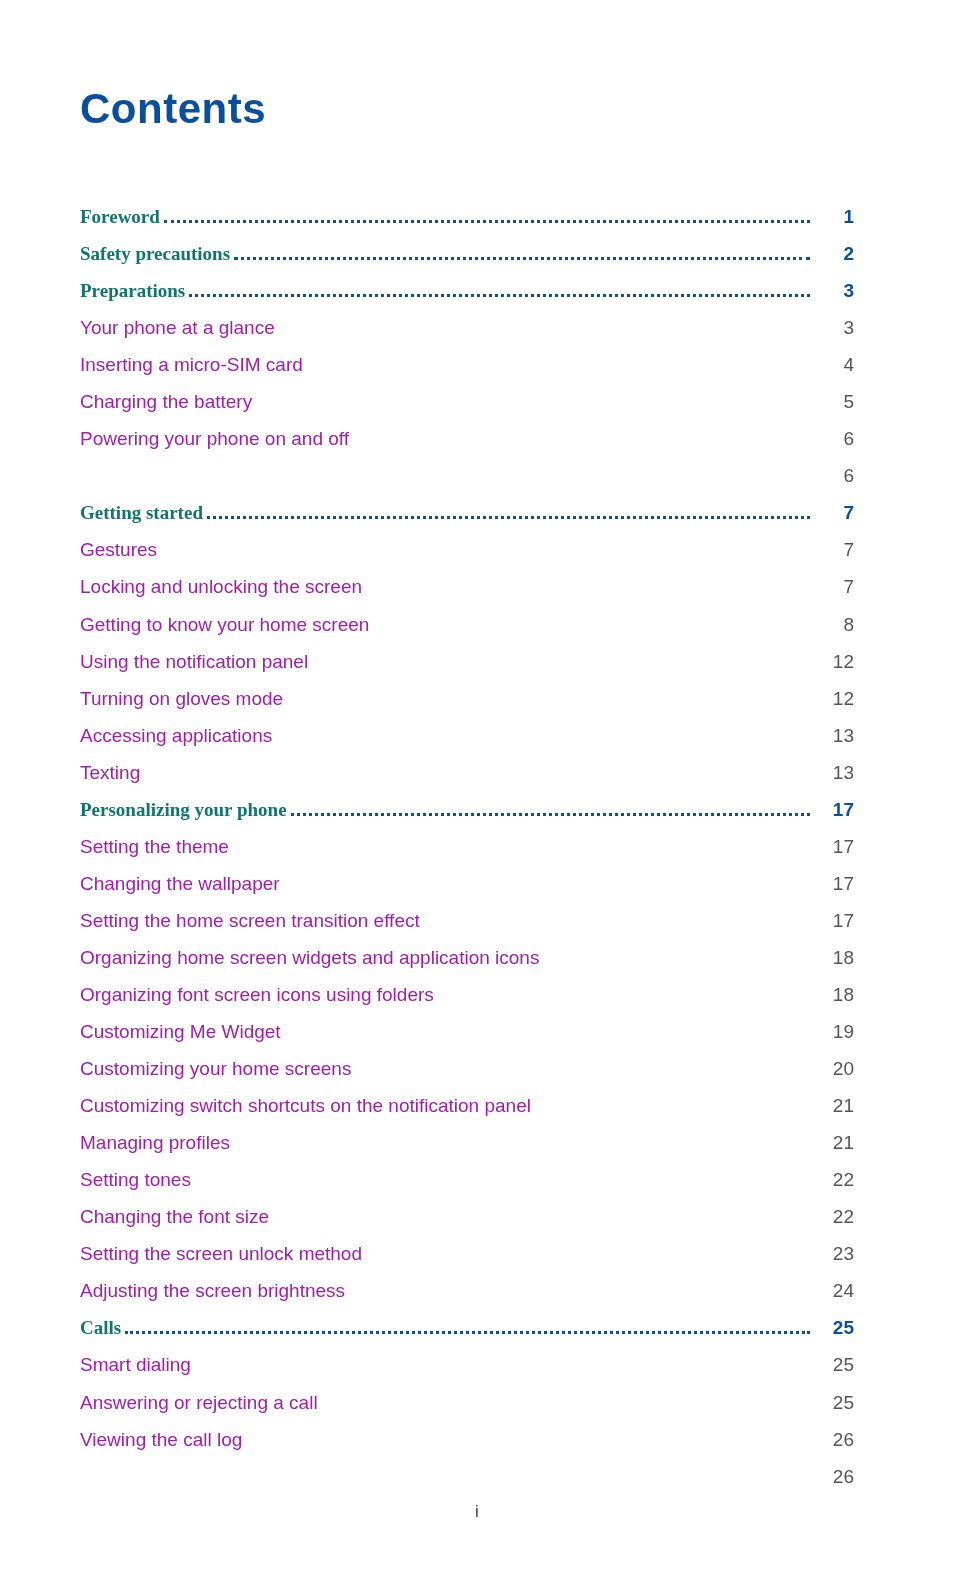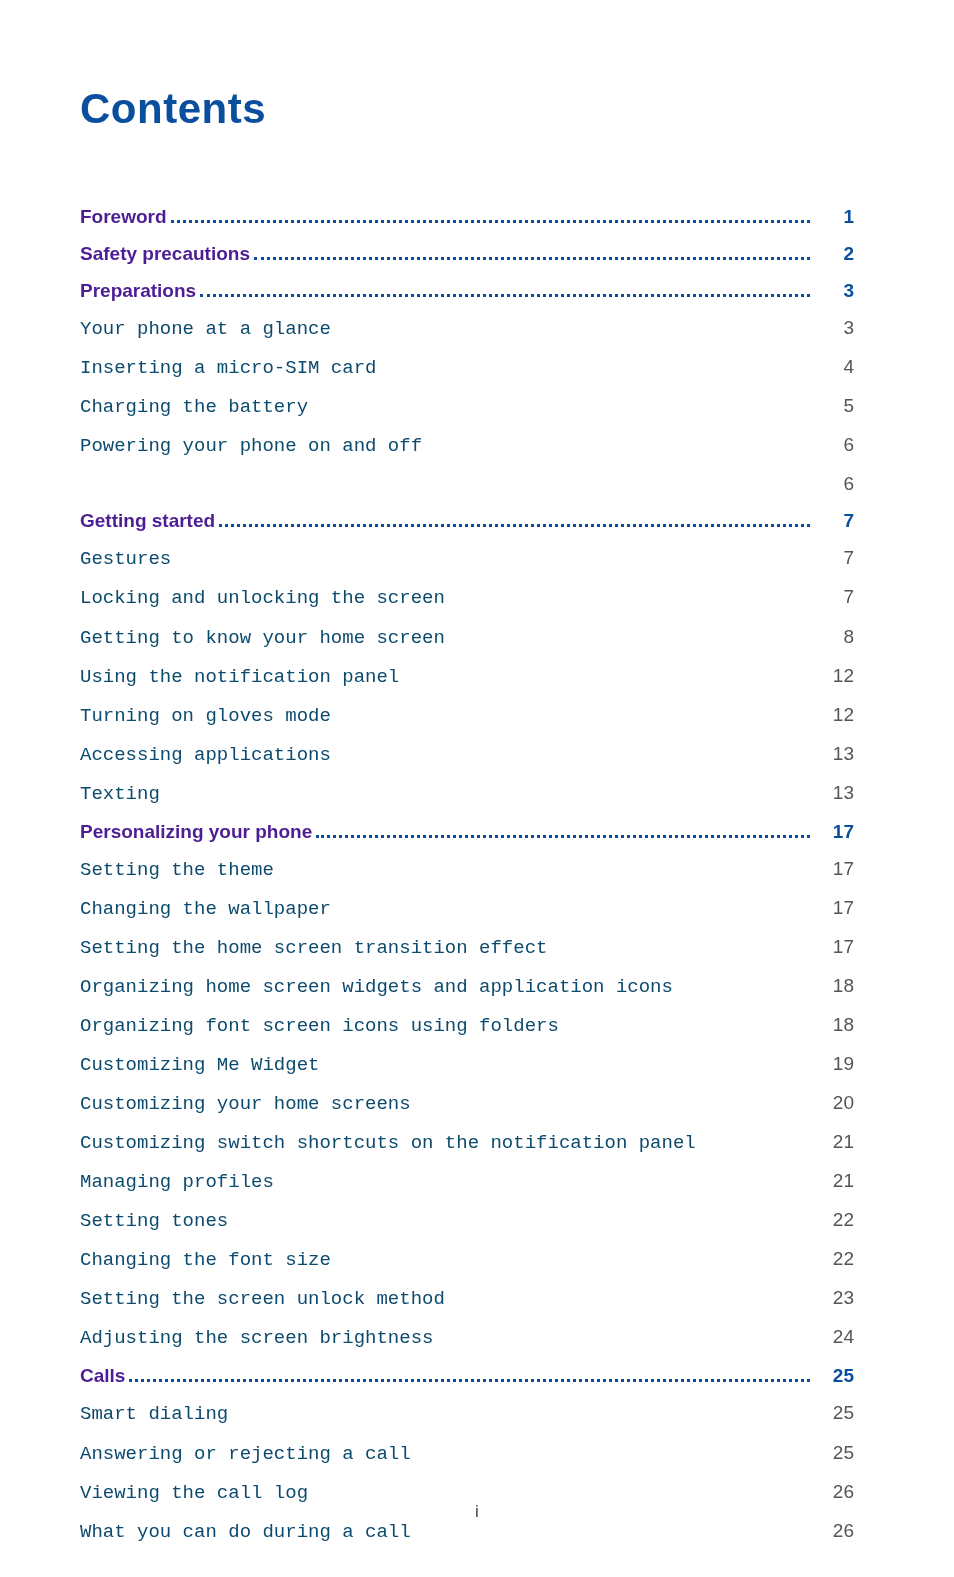--- a/index.html
+++ b/index.html
@@ -34,21 +34,22 @@
     white-space: nowrap;
     overflow: hidden;
     margin-bottom: 9.5px;
     line-height: 1.45;
   }
   .row.section {
     font-weight: 700;
     color: #0a4f9e;
   }
   .row.section .label {
-    color: #4c1d95;
+    color: #0f766e;
+    font-family: Liberation Serif, serif;
   }
   .row.section .page-num {
     color: #0a4f9e;
     font-weight: 700;
   }
   .row .label {
     color: #444;
   }
   .row.section .dots {
     flex: 1;
@@ -63,22 +64,21 @@
   .row .page-num {
     color: #555;
     text-align: right;
     min-width: 30px;
     padding-left: 10px;
   }
   .row.sub {
     font-weight: 400;
   }
   .row.sub .label {
-    color: #0c4a6e;
-    font-family: Liberation Mono, monospace;
+    color: #a21caf;
   }
   .footer {
     position: absolute;
     bottom: 55px;
     left: 0;
     right: 0;
     text-align: center;
     font-size: 17px;
     color: #444;
   }
@@ -253,20 +253,19 @@
         <span class="label">Answering or rejecting a call</span>
         <span class="spacer"></span>
         <span class="page-num">25</span>
       </div>
       <div class="row sub">
         <span class="label">Viewing the call log</span>
         <span class="spacer"></span>
         <span class="page-num">26</span>
       </div>
       <div class="row sub">
-        <span class="label">What you can do during a call</span>
         <span class="spacer"></span>
         <span class="page-num">26</span>
       </div>
     </div>
 
   <div class="footer">i</div>
 </div>
 
 </body></html>

